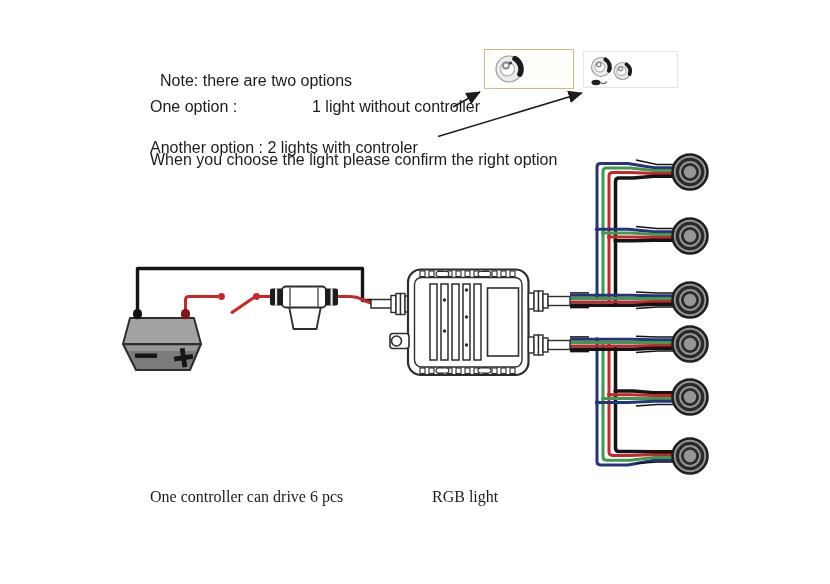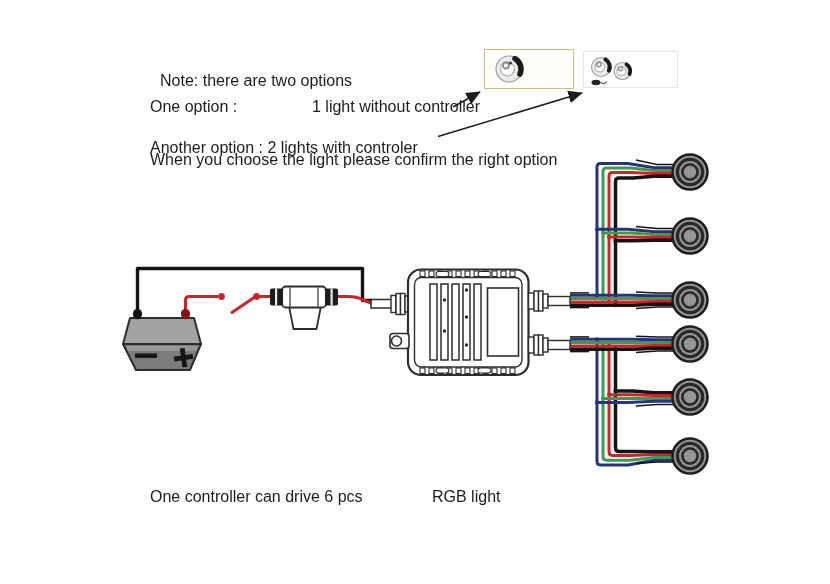--- a/index.html
+++ b/index.html
@@ -248,19 +248,19 @@
 
   <div class="txt" style="left:150px;top:97px;">
     <span>One option :</span>
     <span class="abs" style="left:128px;margin-left:34px;">1 light without controller</span>
   </div>
 
   <div class="txt" style="left:150px;top:124px;margin-top:14px;">Another option : 2 lights with controler</div>
 
   <div class="txt" style="left:150px;top:150px;">When you choose the light please confirm the right option</div>
 
-  <div class="txt" style="left:150px;top:487px;">
+  <div class="txt" style="left:150px;top:487px;font-family:Liberation Serif, serif;">
     <span>One controller can drive 6 pcs</span>
     <span class="abs" style="left:282px;">RGB light</span>
   </div>
 
 
 </div>
 
 </body></html>

